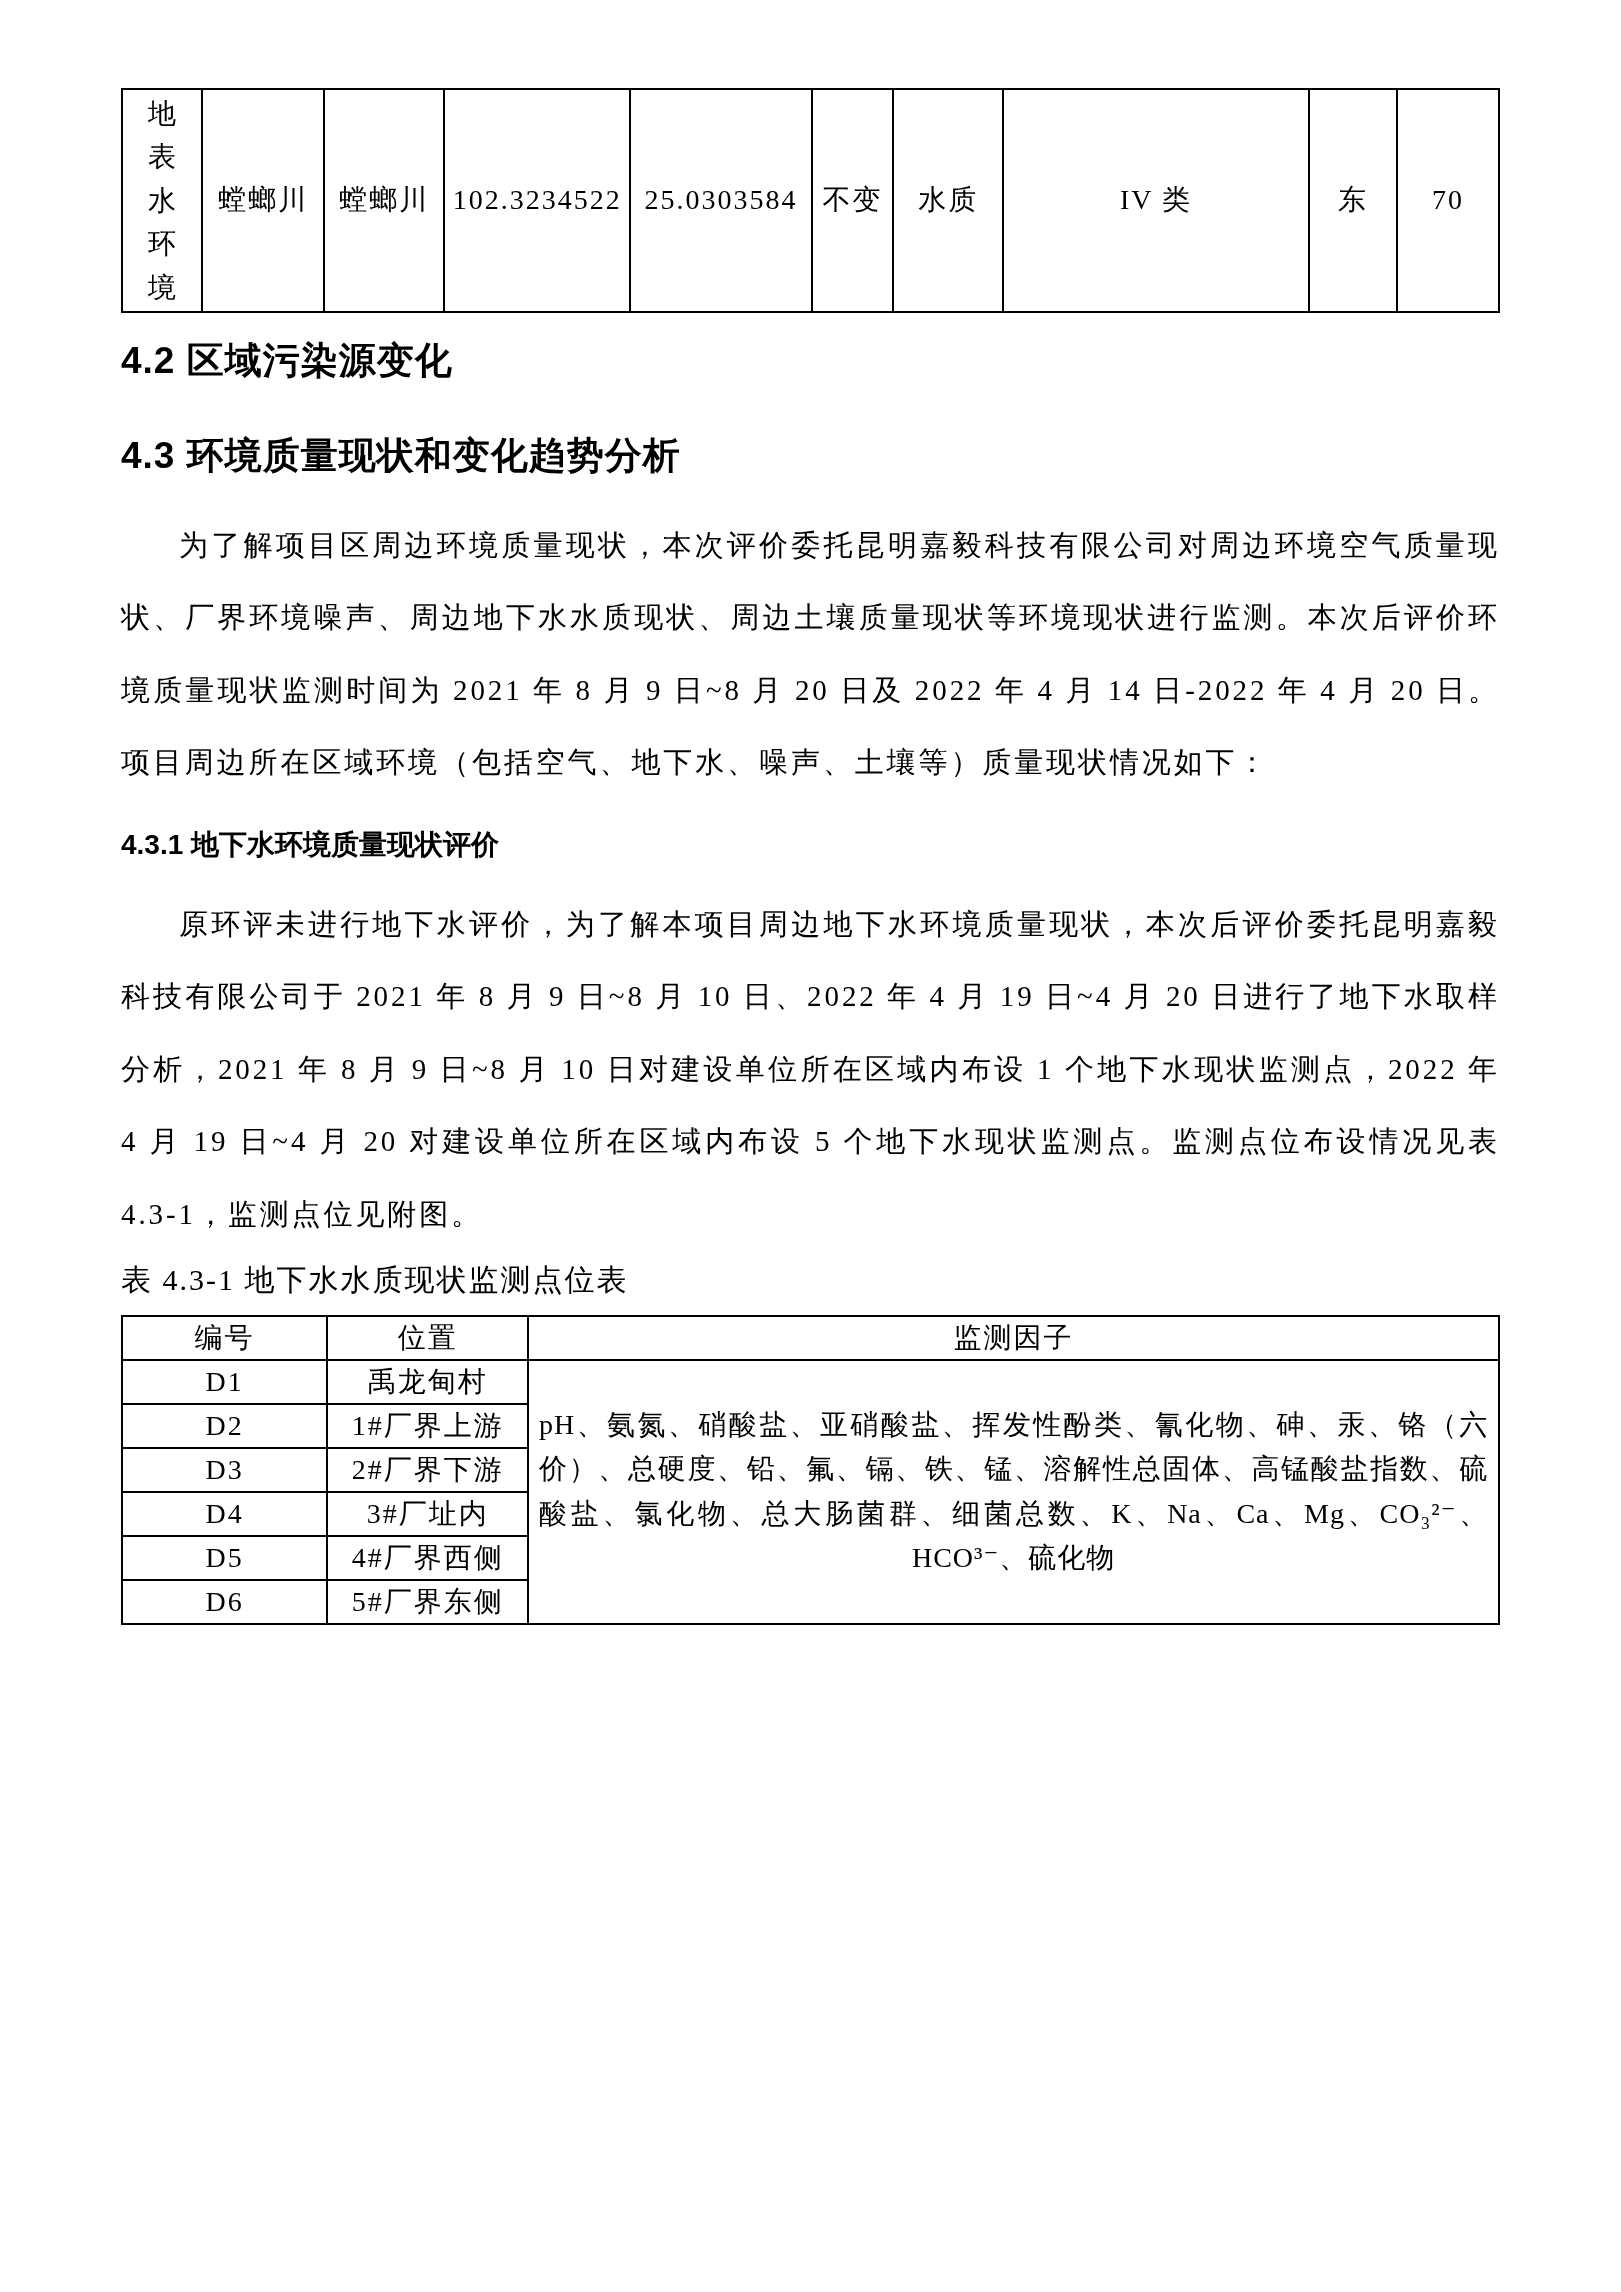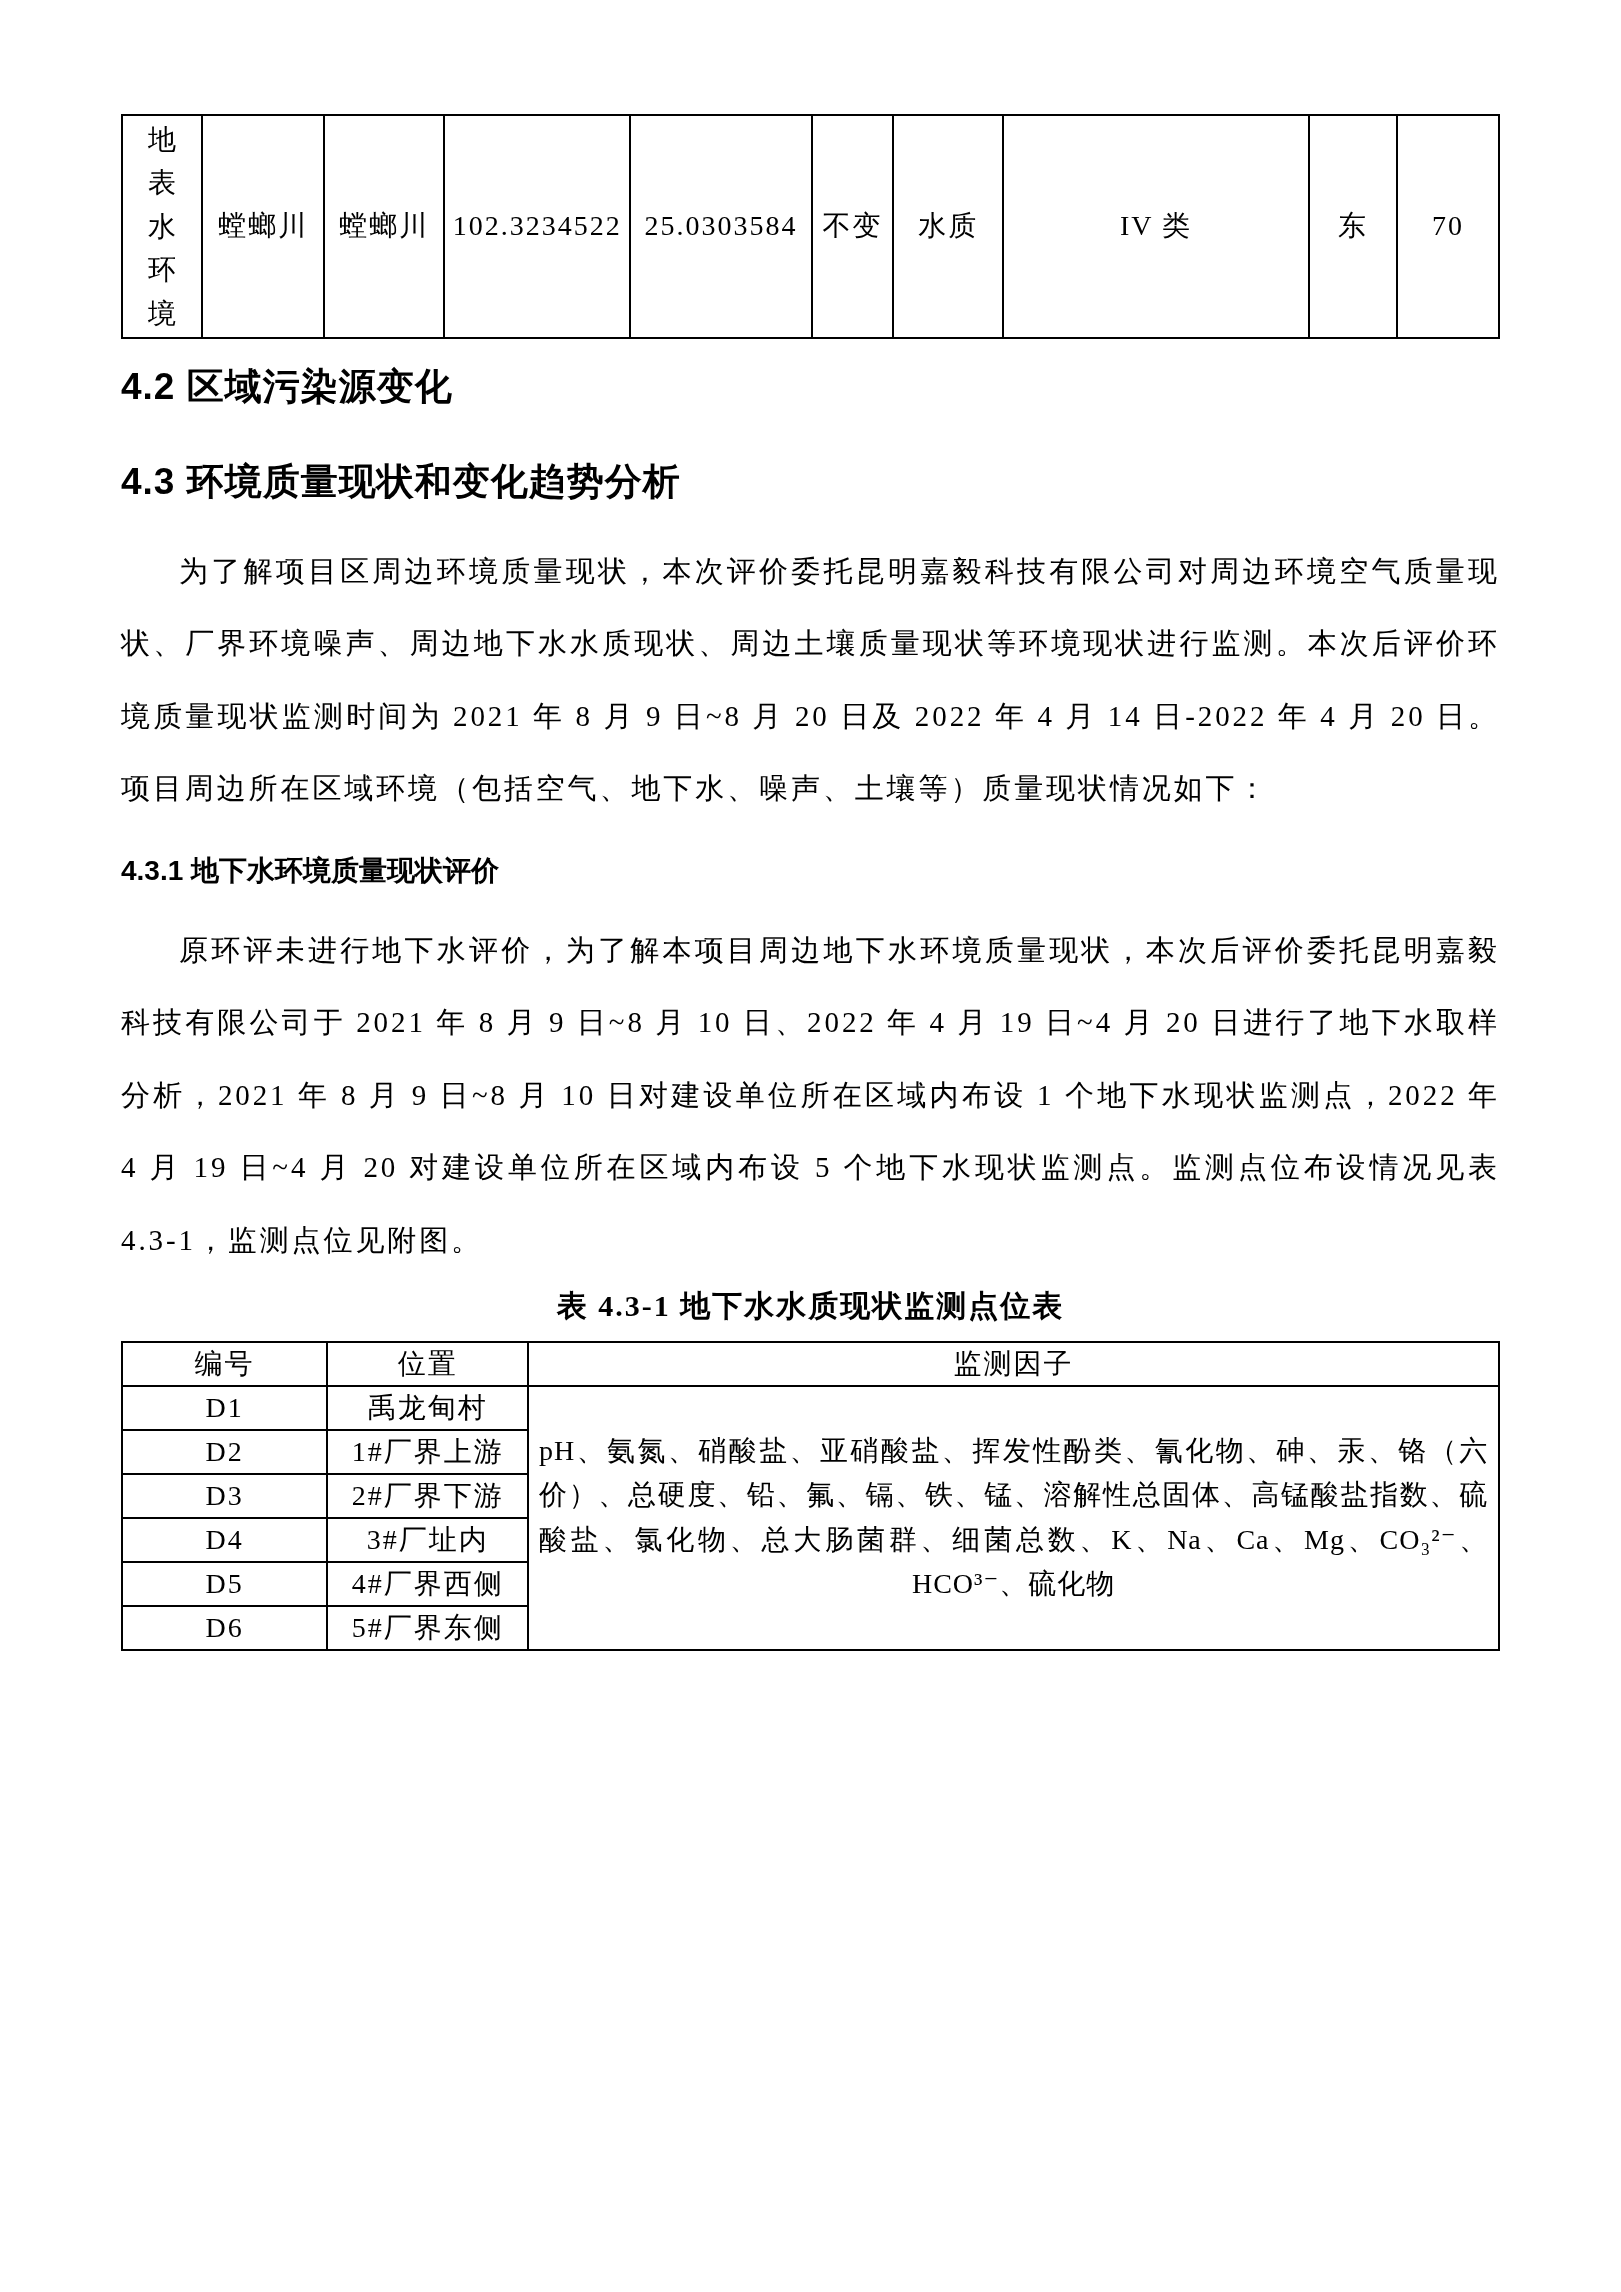--- a/index.html
+++ b/index.html
@@ -31,21 +31,21 @@
     border: 2px solid #000000;
     text-align: center;
     vertical-align: middle;
     font-weight: normal;
     font-size: 28px;
     padding: 2px 3.9px;
     box-sizing: border-box;
     letter-spacing: 2px;
   }
   .table1 {
-    margin-top: 114px;
+    margin-top: 88px;
   }
   .table1 td { height: 190px; }
   .vtext {
     width: 33px;
     margin: 0 auto;
     word-break: break-all;
     line-height: 1.55;
     letter-spacing: 0;
   }
   
@@ -86,22 +86,21 @@
   .p2 { margin-top: 27.4px; }
   .p3 { margin-top: 23.5px; }
   .method-line {
     font-size: 29px;
     letter-spacing: 2.9px;
     margin: 45px 0 0 0;
     text-indent: 2em;
   }
   
   .tbl-title {
-    text-align: center;
-    font-weight: bold;
+    font-weight: normal;
     font-size: 30px;
     letter-spacing: 2px;
     margin: 9.8px 0 0 0;
   }
   .table2 { margin-top: 13.7px; }
   .table2 col.c-id  { width: 14.9%; }
   .table2 col.c-loc { width: 14.6%; }
   .table2 col.c-fac { width: 70.5%; }
   .table2 th { height: 39px; font-size: 28px; }
   .table2 td { height: 36px; font-size: 28px; }

